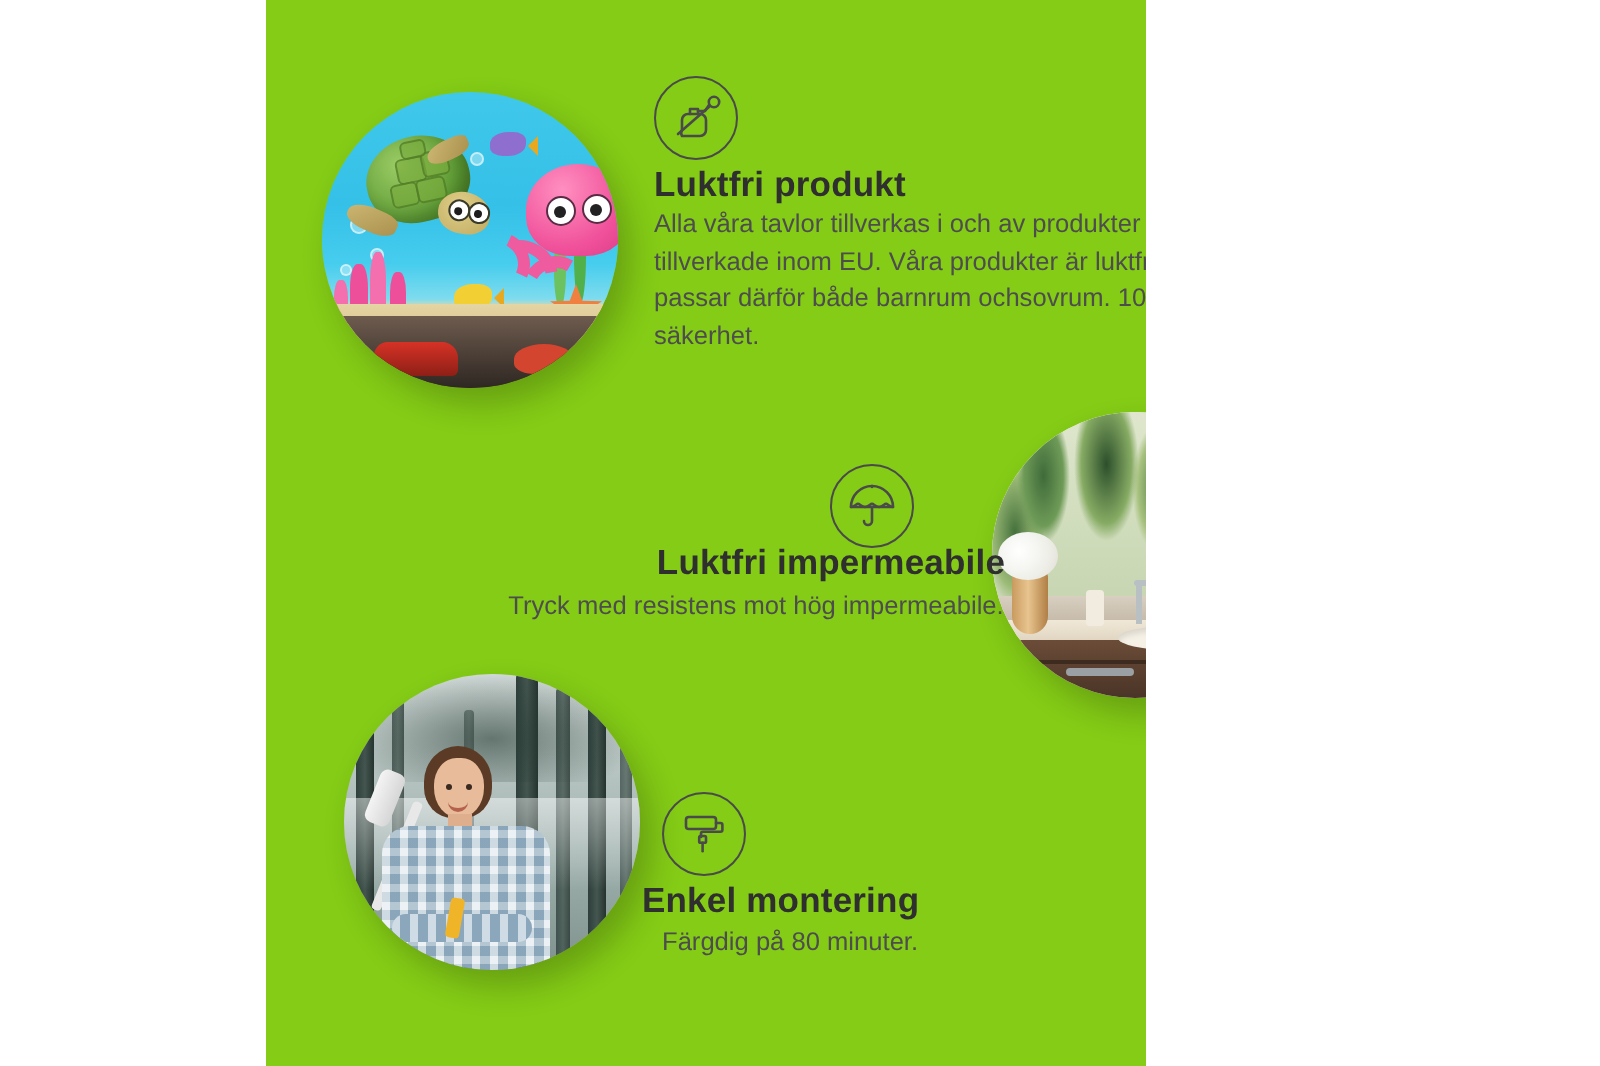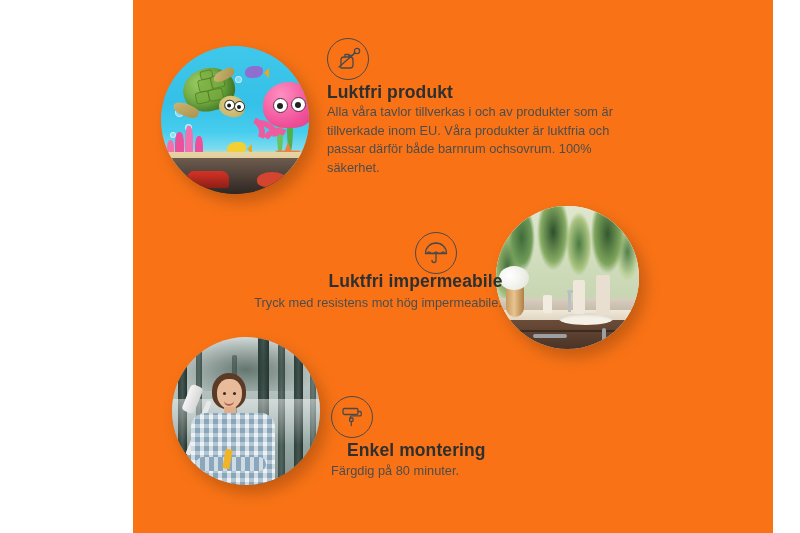--- a/index.html
+++ b/index.html
@@ -20,23 +20,23 @@
     width: 800px;
     height: 533px;
     background: #ffffff;
   }
 
   
   #panel {
     position: absolute;
     left: 133px;
     top: 0;
-    width: 640px;
+    width: 440px;
     height: 533px;
-    background: #f97316;
+    background: #84cc16;
     overflow: hidden;
   }
 
   
   .feature {
     position: absolute;
   }
 
   
   .medallion {
@@ -91,21 +91,21 @@
 
   
   #med-2 { left: 363px; top: 206px; width: 143px; height: 143px; }
   #badge-2 { left: 282px; top: 232px; }
   #title-2 { left: 165px; top: 271px; width: 235px; text-align: center; }
   #body-2  { left: 90px; top: 294px; width: 310px; text-align: center; white-space: nowrap; }
 
   
   #med-3 { left: 39px; top: 337px; width: 148px; height: 148px; }
   #badge-3 { left: 198px; top: 396px; }
-  #title-3 { left: 214px; top: 440px; text-align: right; }
+  #title-3 { left: 188px; top: 440px; text-align: right; }
   #body-3  { left: 198px; top: 462px; width: 260px; white-space: nowrap; }
 
   
   .sea-bg {
     position: absolute; inset: 0;
     background:
       linear-gradient(to bottom,
         #3fc8ea 0%, #35c0e8 38%, #46cdee 58%, #7fdcee 70%,
         #e8d8a8 73%, #ddc894 86%, #6a5545 87%, #3b2f28 100%);
   }

